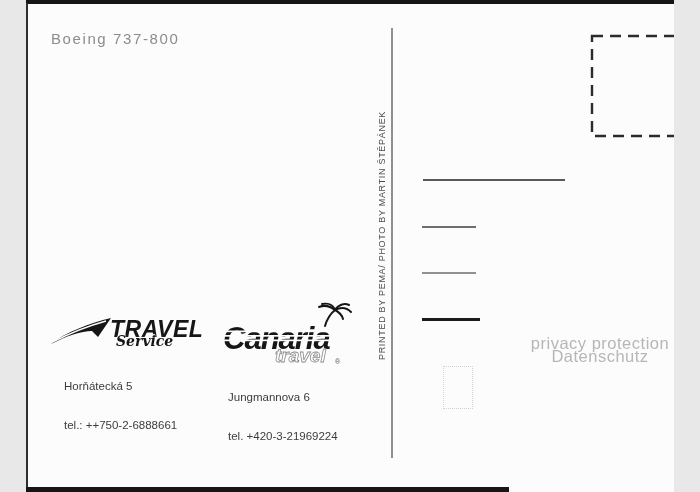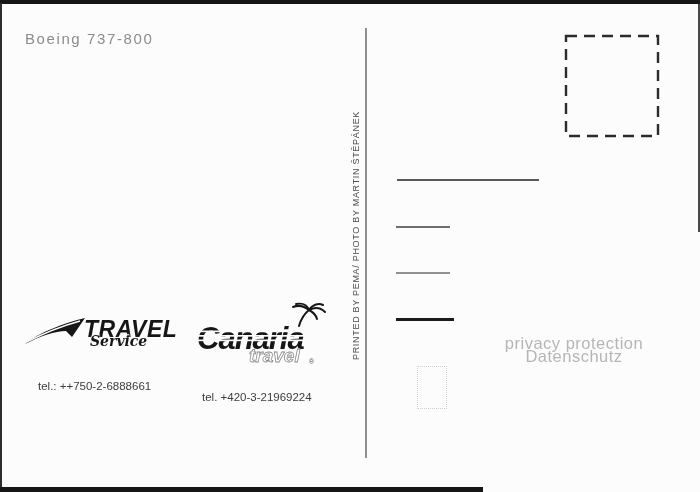--- a/index.html
+++ b/index.html
@@ -1,17 +1,17 @@
 <!DOCTYPE html>
 <html><head>
 <meta charset="utf-8">
 <style>
   html,body { margin:0; padding:0; background:#e8e8e8; }
   .card {
-    position:relative; width:700px; height:492px; margin:0 auto;
+    position:relative; width:648px; height:492px; margin:0 auto;
     background:#fcfcfc; overflow:hidden;
     font-family:"Liberation Sans", sans-serif;
   }
   
   .edge-top    { position:absolute; left:0; top:0; width:700px; height:4px; background:#161616; }
   .edge-left   { position:absolute; left:0; top:3px; width:2px; height:489px; background:#2e2e2e; }
   .edge-right  { position:absolute; left:698px; top:4px; width:2px; height:228px; background:#4a4a4a; }
   .edge-bottom { position:absolute; left:0; top:487px; width:483px; height:5px; background:#161616; }
 
   .title {
@@ -106,20 +106,21 @@
   </div>
 
   <svg class="ts-swoosh" width="62" height="35">
     <path d="M61,2 C40,7 16,16 1,28 C17,20 31,15 42,15 L48,21 L61,2 Z" fill="#161616"></path>
     <path d="M3,26 C20,17 38,10 56,5" stroke="#fcfcfc" stroke-width="1.4" fill="none"></path>
   </svg>
   <div class="ts-brand">TRAVEL</div>
   <div class="ts-script">Service</div>
 
   <div class="addr addr-ts">
+    <div>Horňátecká 5</div>
     <div>tel.: ++750-2-6888661</div>
     
     
     
     
     
   </div>
 
   <svg class="ca-logo" width="132" height="64">
     <g stroke="#161616" stroke-width="2" fill="none" stroke-linecap="round">
@@ -132,18 +133,19 @@
     </g>
     <text x="0" y="47" font-family="Liberation Sans, sans-serif" font-size="31" font-style="italic" font-weight="bold" letter-spacing="-1" fill="#161616">Canaria</text>
     <rect x="0" y="28.5" width="132" height="1.7" fill="#fcfcfc"></rect>
     <rect x="0" y="33" width="132" height="1.7" fill="#fcfcfc"></rect>
     <rect x="0" y="37.5" width="132" height="1.7" fill="#fcfcfc"></rect>
     <text x="52" y="60" font-family="Liberation Sans, sans-serif" font-size="19" font-style="italic" font-weight="bold" fill="#ffffff" stroke="#8a8a8a" stroke-width="0.8">travel</text>
     <text x="112" y="62" font-family="Liberation Sans, sans-serif" font-size="7" fill="#555555">®</text>
   </svg>
 
   <div class="addr addr-ca">
+    <div>Jungmannova 6</div>
     <div>tel. +420-3-21969224</div>
     
     
   </div>
 
 </div>
 
 </body></html>

